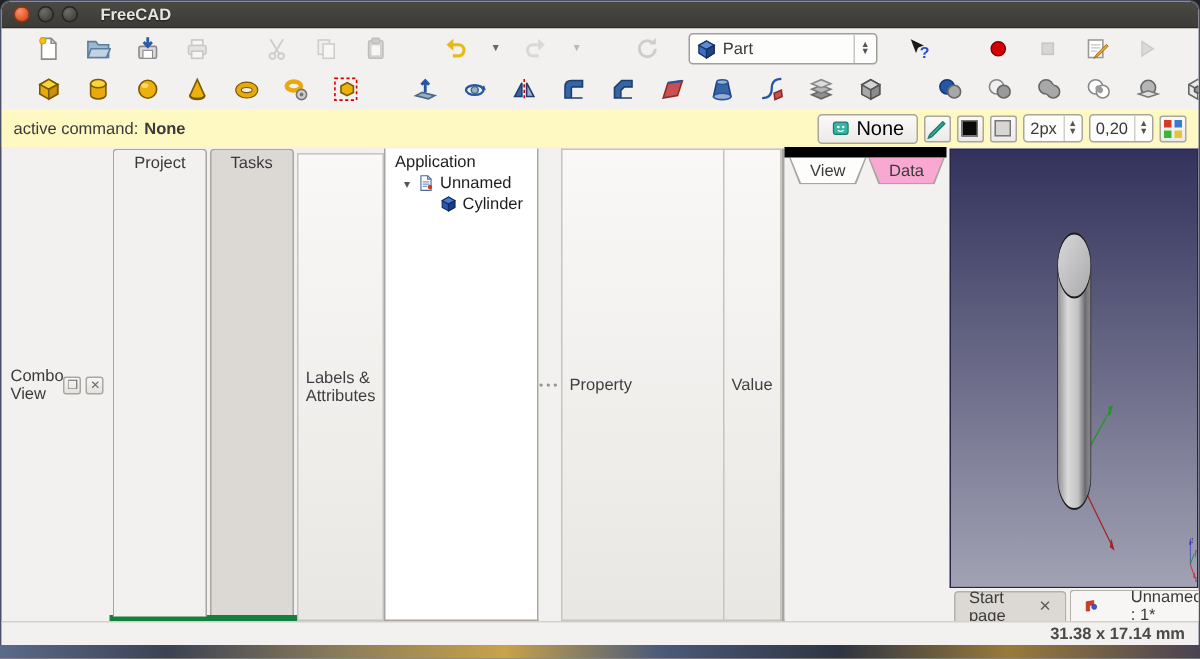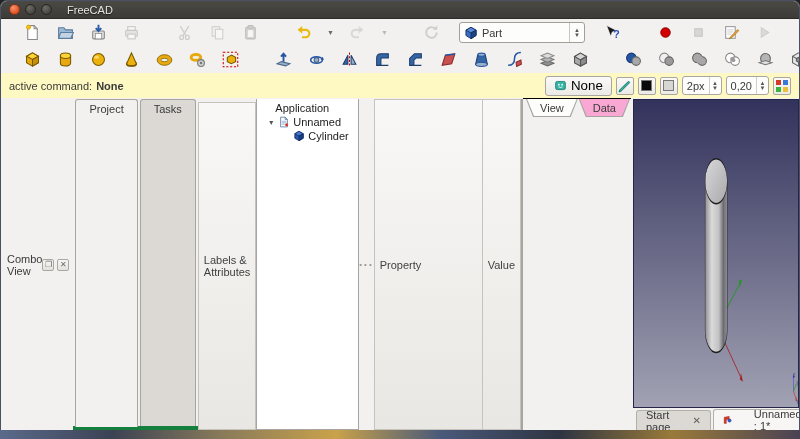--- a/index.html
+++ b/index.html
@@ -8,21 +8,21 @@
   .screen{width:800px;height:439px;display:flex;flex-direction:column}
 
   
   .window{flex:0 0 430px;display:flex;flex-direction:column;background:#f2f1ef;
           border:1px solid #4a5166;border-bottom:none;border-radius:7px 7px 0 0;overflow:hidden}
   .titlebar{flex:0 0 18px;background:linear-gradient(#4a4944,#3c3b37);display:flex;align-items:center;
             padding:0 8px;gap:5px;border-bottom:1px solid #2c2b28}
   .wbtn{width:11px;height:11px;border-radius:50%;display:inline-block;border:1px solid #26251f}
   .wbtn.close{background:radial-gradient(circle at 35% 30%,#f6926f,#e0531f 70%);border-color:#8f3318}
   .wbtn.min,.wbtn.max{background:radial-gradient(circle at 35% 30%,#6e6c65,#44433e 75%)}
-  .title-text{color:#e8e6e1;font-weight:normal;margin-left:10px;text-shadow:0 1px 1px #1d1c19}
+  .title-text{color:#e8e6e1;font-weight:bold;margin-left:10px;text-shadow:0 1px 1px #1d1c19}
 
   
   .toolbar{flex:0 0 27px;display:flex;align-items:center;background:#f2f1ef;padding:0 2px;gap:14px}
   .handle{width:3px;height:18px;margin:0 3px;
           background:repeating-linear-gradient(to bottom,#c2bfba 0 1px,transparent 1px 3px)}
   .sep{width:1px;height:19px;background:#d9d6d1;margin:0 3px}
   .tb{width:25px;height:24px;display:flex;align-items:center;justify-content:center;border-radius:3px;
       background:transparent;border:1px solid transparent}
   .tb svg{width:17px;height:17px}
   .tb.dis{opacity:.4;filter:grayscale(.9)}
@@ -71,21 +71,21 @@
   .trow .lbl.b{font-weight:normal}
   .expander{width:8px;font-size:8px;color:#555;text-align:center}
   .ticon{width:12px;height:12px}
   .splitter{flex:0 0 6px;display:flex;align-items:center;justify-content:center;color:#9a978f;font-size:8px;letter-spacing:2px}
   .prop-hdr{flex:0 0 19px;display:flex;background:#f2f1ef}
   .prop-hdr .cell{border:1px solid #c6c3bd;display:flex;align-items:center;padding:0 5px;color:#3f3f3f;
                   background:linear-gradient(#f9f8f7,#e9e7e3)}
   .prop-hdr .cell.c1{flex:0 0 108px;border-right:none}
   .prop-hdr .cell.c2{flex:1}
   .prop-body{flex:1;background:#fff;border:1px solid #a8a5a0;border-top:none;min-height:0}
-  .btabs{flex:0 0 21px;display:flex;align-items:flex-start;border-top:1px solid #000000;margin-top:-1px;padding-left:3px}
+  .btabs{flex:0 0 21px;display:flex;align-items:flex-start;border-top:7px solid #000000;margin-top:-1px;padding-left:3px}
   .btab-o{clip-path:polygon(0 0,100% 0,calc(100% - 7px) 100%,7px 100%);background:#a8a5a0;padding:0 1px 1px;height:18px;margin-right:1px}
   .btab-i{clip-path:polygon(0 0,100% 0,calc(100% - 7px) 100%,7px 100%);background:#fdfdfc;height:17px;
           display:flex;align-items:center;padding:0 13px;color:#3a3a3a}
   .btab-o.back .btab-i{background:#f9a8d4}
 
   
   .mdi{flex:1;display:flex;flex-direction:column;min-width:0;padding-top:1px}
   .viewport{flex:1;position:relative;border:1px solid #26264a;min-height:0}
   .viewport svg{position:absolute;inset:0;width:100%;height:100%}
   .mditabs{flex:0 0 22px;display:flex;align-items:flex-end;padding-left:3px;gap:2px;background:#f2f1ef}
@@ -514,21 +514,21 @@
           <span class="dock-btn">❐</span>
           <span class="dock-btn">✕</span>
         </span>
       </div>
       <div class="tabbar">
         <span class="ttab active">Project</span>
         <span class="ttab">Tasks</span>
       </div>
       <div class="hdrbar">Labels &amp; Attributes</div>
       <div class="tree">
-        <div class="trow" style="padding-left:18px">
+        <div class="trow" style="padding-left:6px">
           <span class="lbl">Application</span>
         </div>
         <div class="trow" style="padding-left:10px">
           <span class="expander">▾</span>
           <svg class="ticon" viewBox="0 0 16 16">
                 <path d="M3.5 1.5h6l3 3v10h-9z" fill="#fff" stroke="#4a6a9a"></path>
                 <path d="M9.5 1.5v3h3" fill="none" stroke="#4a6a9a"></path>
                 <path d="M5 7h6M5 9h6M5 11h4" stroke="#7a9ac4" stroke-width=".9"></path>
                 <circle cx="11.5" cy="11.5" r="2" fill="#d43a2a"></circle>
               </svg>
@@ -618,16 +618,19 @@
                 <path d="M2 14V3l9-1.5v5L6 7.5V14z" fill="#d43a2a" stroke="#8a1d12" stroke-width=".6"></path>
                 <circle cx="11.5" cy="9" r="3" fill="#3a5ad4" stroke="#1c2e7a" stroke-width=".6"></circle>
               </svg>
           <span>Unnamed : 1*</span>
           <span class="x">✕</span>
         </span>
       </div>
     </div>
   </div>
 
+  <div class="statusbar">
+    <span>31.38 x 17.14 mm</span>
+  </div>
 </div>
 
 <div class="desktop"></div>
 </div>
 
 </body></html>

